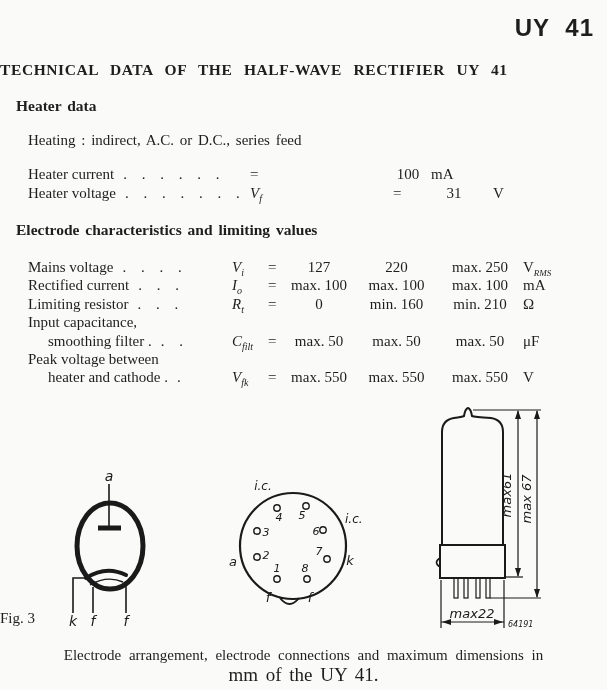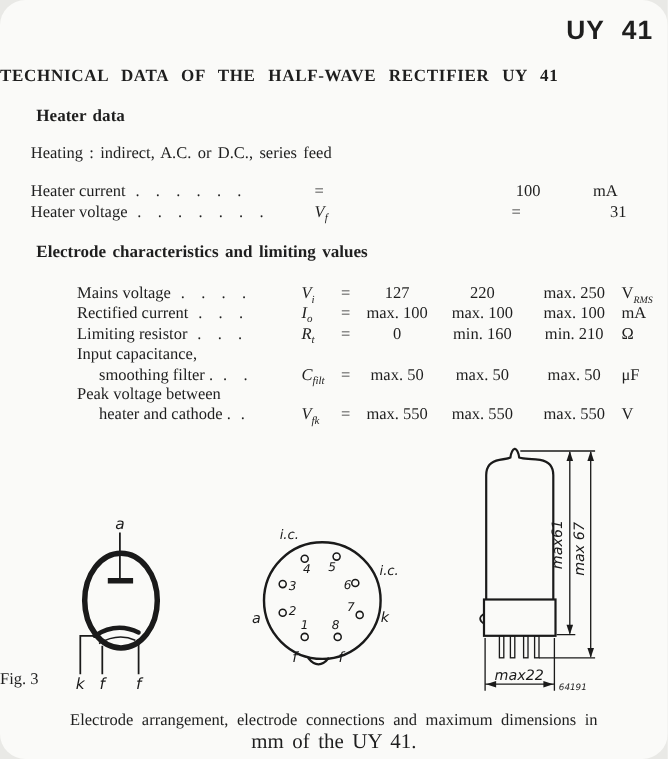--- a/index.html
+++ b/index.html
@@ -1,39 +1,39 @@
 <!DOCTYPE html>
 <html><head>
 <meta charset="utf-8">
 <style>
   html,body{margin:0;padding:0;}
   body{background:#e9e9e6;}
   .page{
     position:relative;width:607px;height:690px;margin:0 auto;
     background:#fafaf8;color:#1e1e1e;
     font-family:"Liberation Serif","DejaVu Serif",serif;
-    font-size:15px;overflow:hidden;border-radius:23px;
+    font-size:15px;overflow:hidden;
   }
   .brand{
     position:absolute;top:14px;right:13px;
     font-family:"Liberation Sans","DejaVu Sans",sans-serif;
     font-weight:bold;font-size:24px;letter-spacing:1px;word-spacing:8px;
   }
   .title{
     position:absolute;top:61px;left:0;width:100%;text-align:left;
     font-weight:bold;font-size:15.5px;letter-spacing:.6px;word-spacing:7px;
   }
-  .sec-heading{position:absolute;left:33px;font-weight:bold;font-size:15.5px;word-spacing:2px;}
+  .sec-heading{position:absolute;left:16px;font-weight:bold;font-size:15.5px;word-spacing:2px;}
   .heater-heading{top:97px;}
   .heating-note{position:absolute;top:132px;left:28px;word-spacing:2px;}
   .op-heading{top:221px;}
 
   .heater-table{position:absolute;top:165px;left:28px;right:0;line-height:19px;}
-  .h-row{display:grid;grid-template-columns:222px 143px 30px 62px auto;align-items:baseline;gap:36px;}
-  .op-table{position:absolute;top:258px;left:28px;right:0;line-height:18.4px;margin-left:42px;}
+  .h-row{display:grid;grid-template-columns:222px 143px 30px 62px auto;align-items:baseline;}
+  .op-table{position:absolute;top:258px;left:28px;right:0;line-height:18.4px;}
   .op-row{display:grid;grid-template-columns:204px 36px 22px 58px 97px 70px auto;align-items:baseline;}
   .cell-label{white-space:nowrap;overflow:hidden;}
   .cell-label.indent{padding-left:20px;}
   .leader{margin-left:9px;word-spacing:9px;letter-spacing:1px;}
   .sym i{font-style:italic;}
   .sym sub{font-size:10px;font-style:italic;line-height:0;}
   .num{text-align:center;white-space:nowrap;}
   .unit{padding-left:8px;white-space:nowrap;}
   .unit sub{font-size:9px;font-style:italic;line-height:0;}
 

